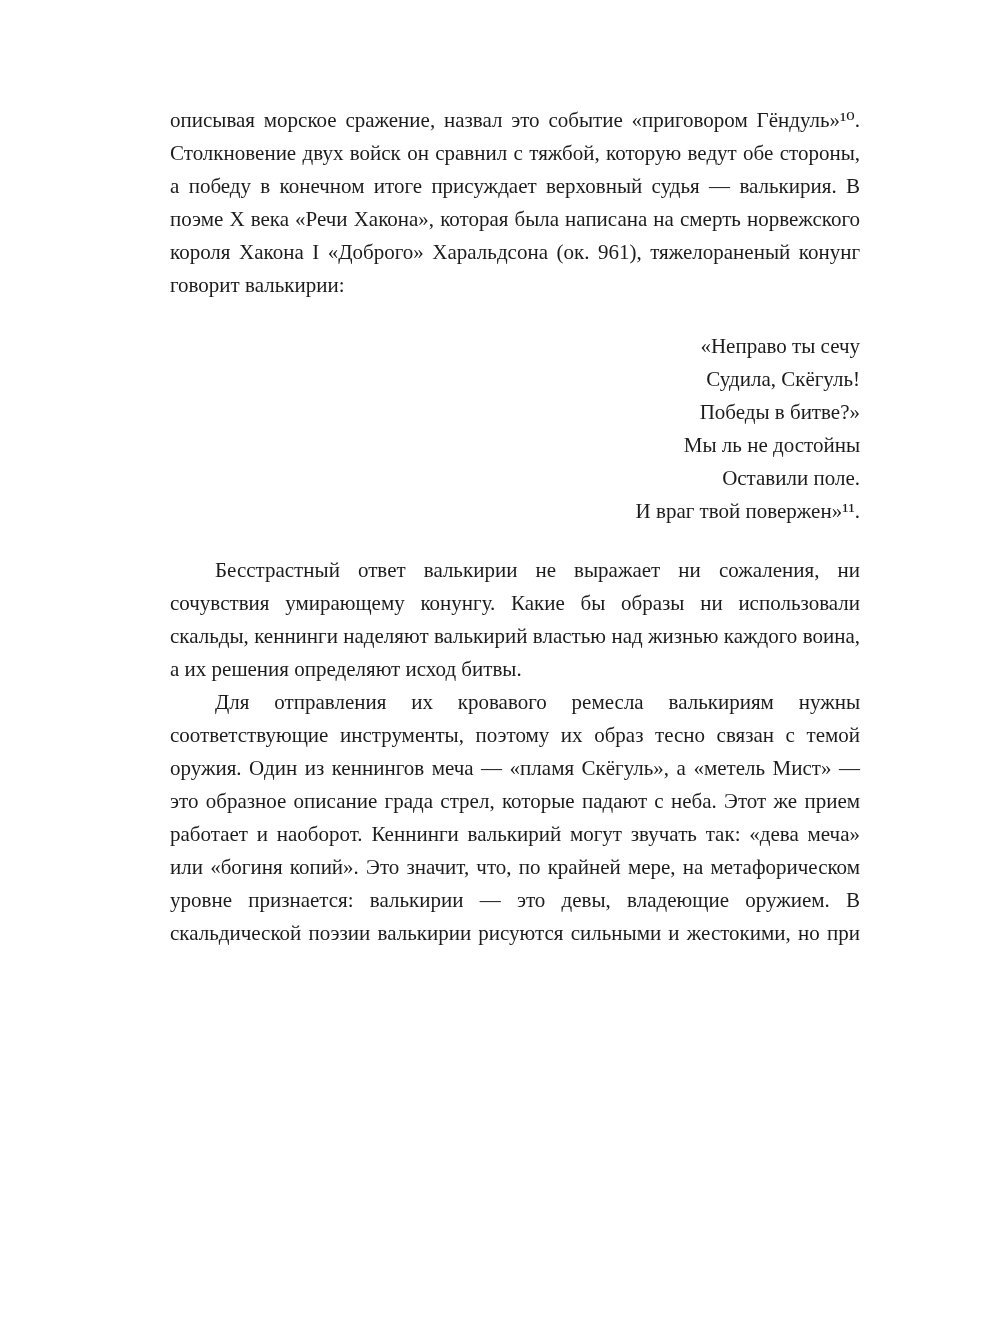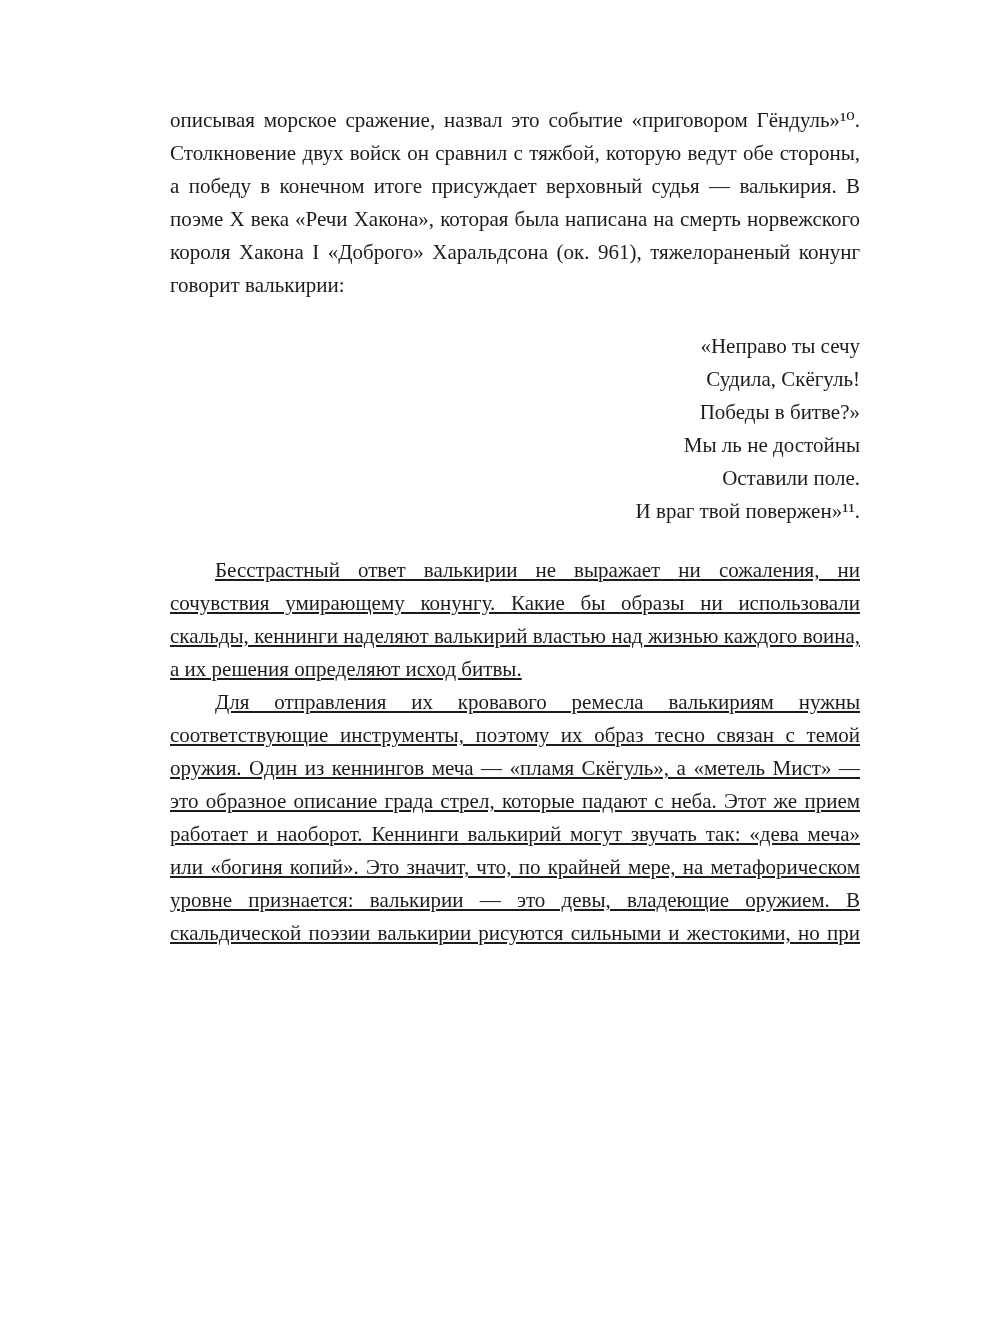--- a/index.html
+++ b/index.html
@@ -25,21 +25,20 @@
     font-size: 21px;
     line-height: 33px;
     text-align: justify;
   }
   p.para {
     margin: 0;
     padding: 0;
   }
   p.para.indent {
     text-indent: 45px;
-    text-decoration: underline;
   }
   .verse {
     margin: 28px 0 26px 193px;
     text-align: right;
   }
   .verse-line {
     white-space: nowrap;
   }
   .footer {
     position: absolute;

